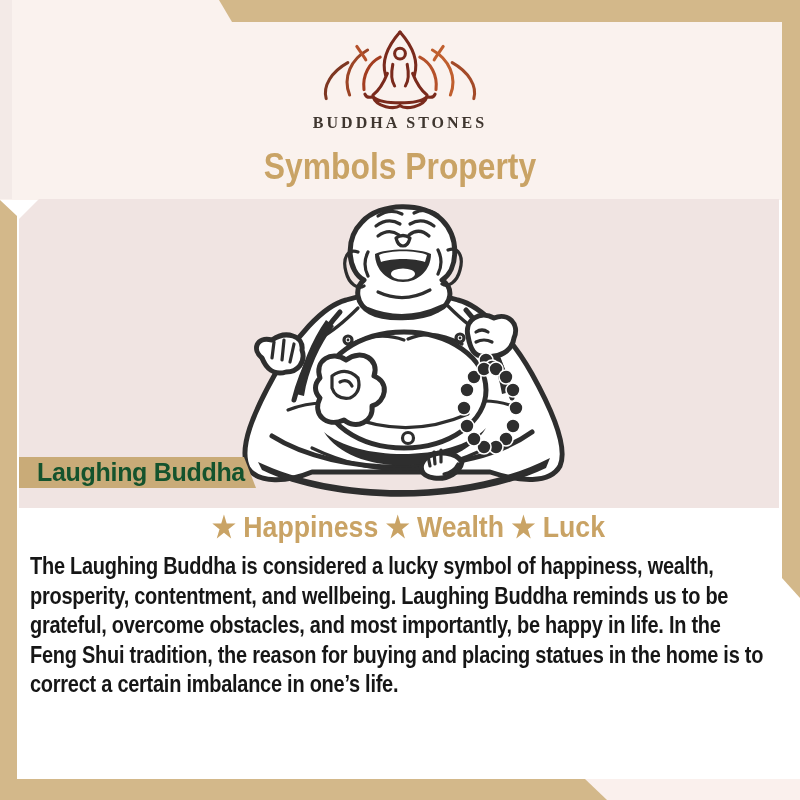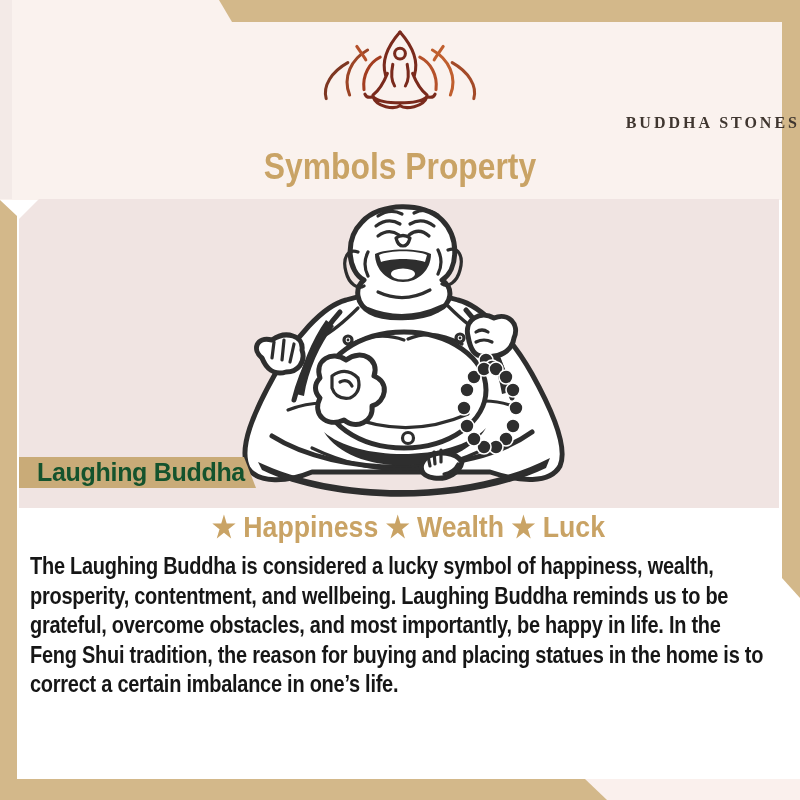--- a/index.html
+++ b/index.html
@@ -16,21 +16,21 @@
   .gold-left-strip{position:absolute;left:0;top:200px;width:17px;height:600px;background:#d3b88a;z-index:3;
                  clip-path:polygon(0 0,100% 16px,100% 100%,0 100%);}
   .pink-panel{position:absolute;left:19px;top:199px;width:760px;height:309px;background:#f0e4e2;z-index:2;
                  clip-path:polygon(0 20px,20px 0,100% 0,100% 100%,0 100%);}
   .bottom-pink-band{position:absolute;left:0;top:779px;width:800px;height:21px;background:#faf0ed;z-index:2;}
   .bottom-gold-band{position:absolute;left:0;top:779px;width:607px;height:21px;background:#d3b88a;z-index:3;
                  clip-path:polygon(0 0,585px 0,100% 100%,0 100%);}
 
   
   .logo{position:absolute;left:310px;top:26px;width:180px;height:84px;z-index:4;}
-  .brand-name{position:absolute;left:0;top:114px;width:800px;text-align:right;z-index:4;
+  .brand-name{position:absolute;left:0;top:114px;width:800px;text-align:center;z-index:4;
               font-family:"Liberation Serif",serif;font-size:16px;font-weight:600;
               letter-spacing:3px;color:#3f362f;}
   .page-title{position:absolute;left:0;top:146px;width:800px;text-align:center;z-index:4;
               font-size:37px;font-weight:700;color:#c9a365;
               transform:scaleX(0.86);transform-origin:50% 0;}
 
   
   .buddha{position:absolute;left:228px;top:200px;width:348px;height:300px;z-index:3;}
 
   

